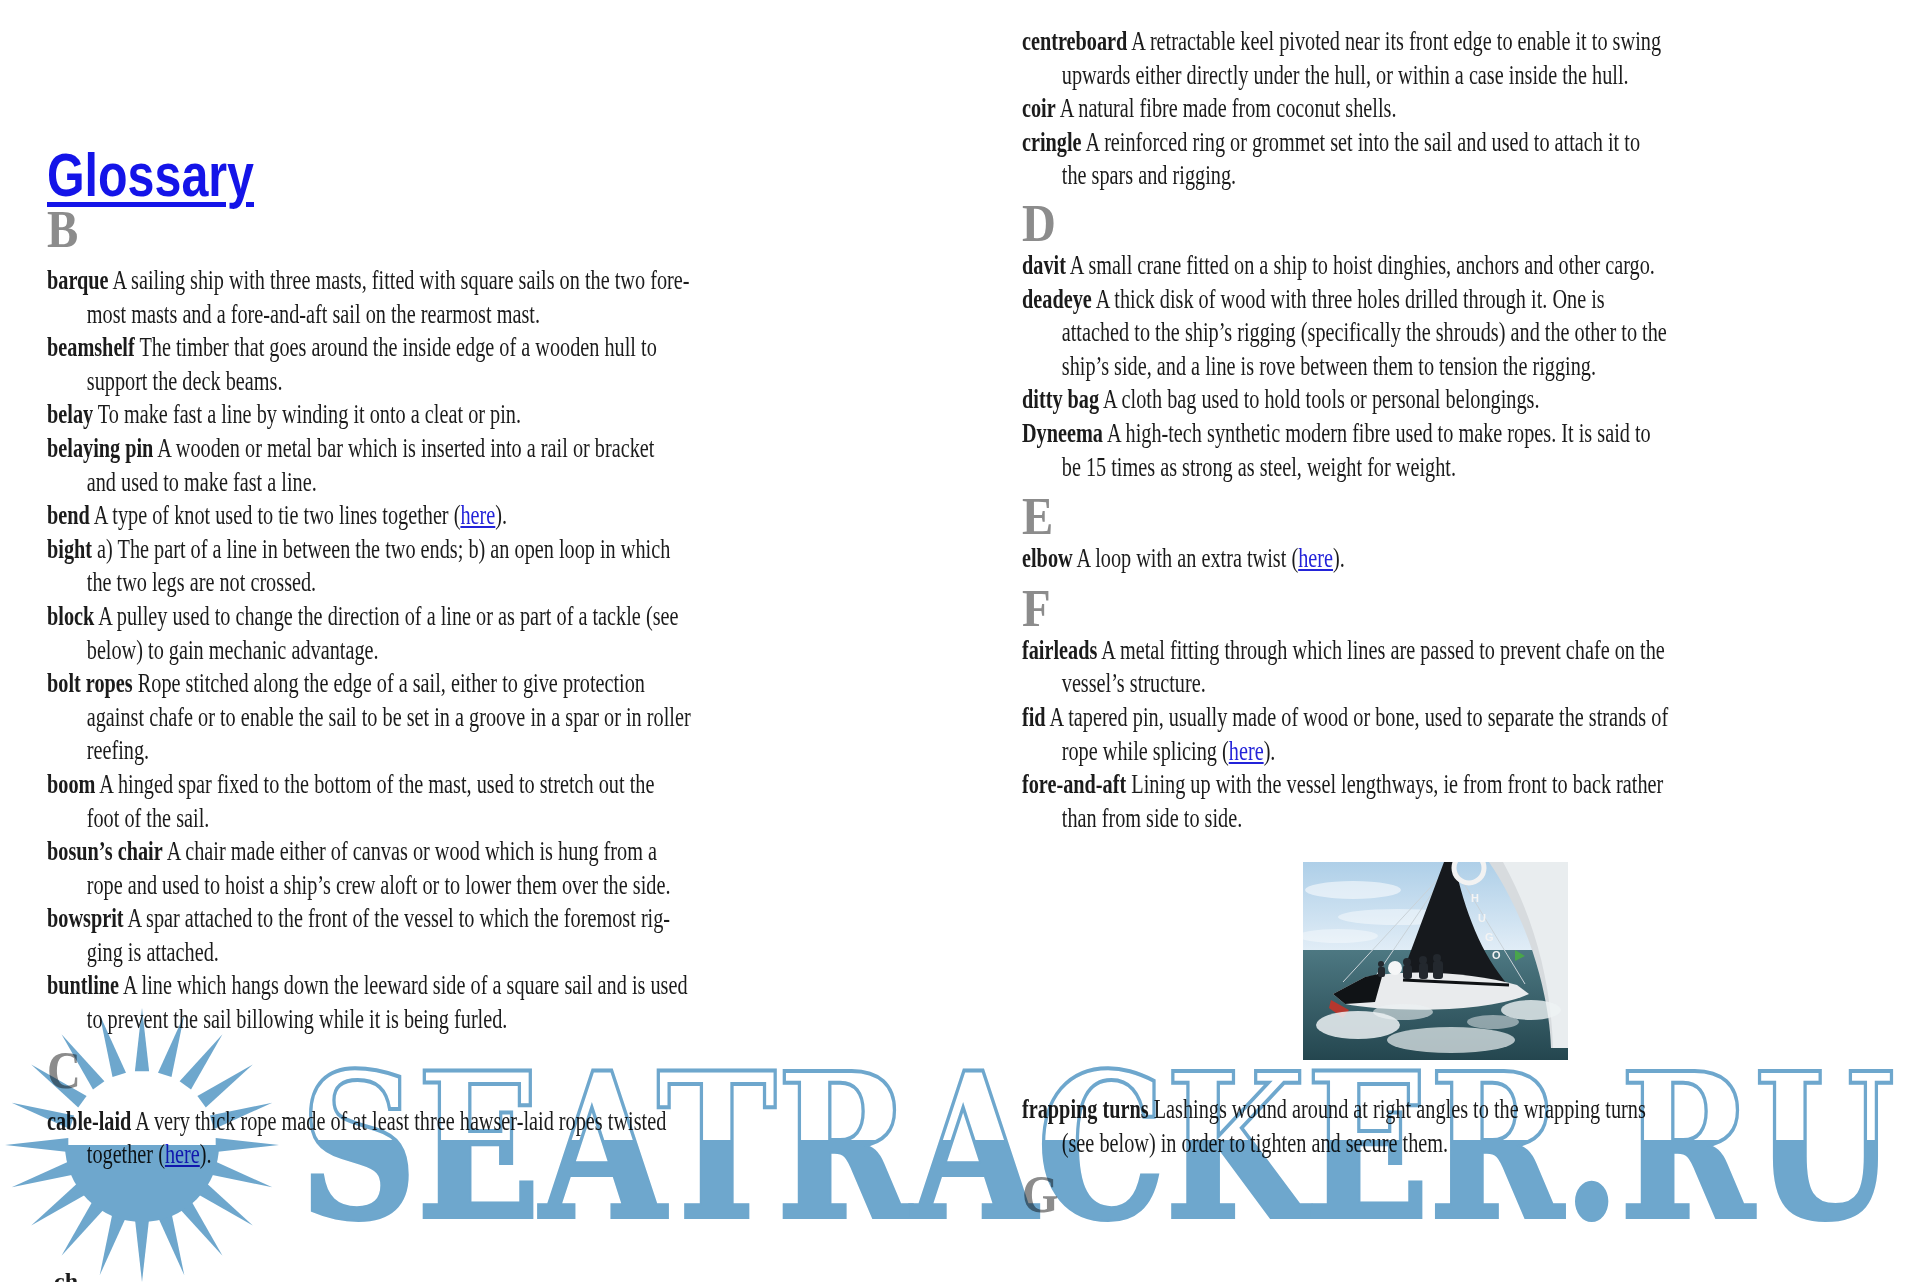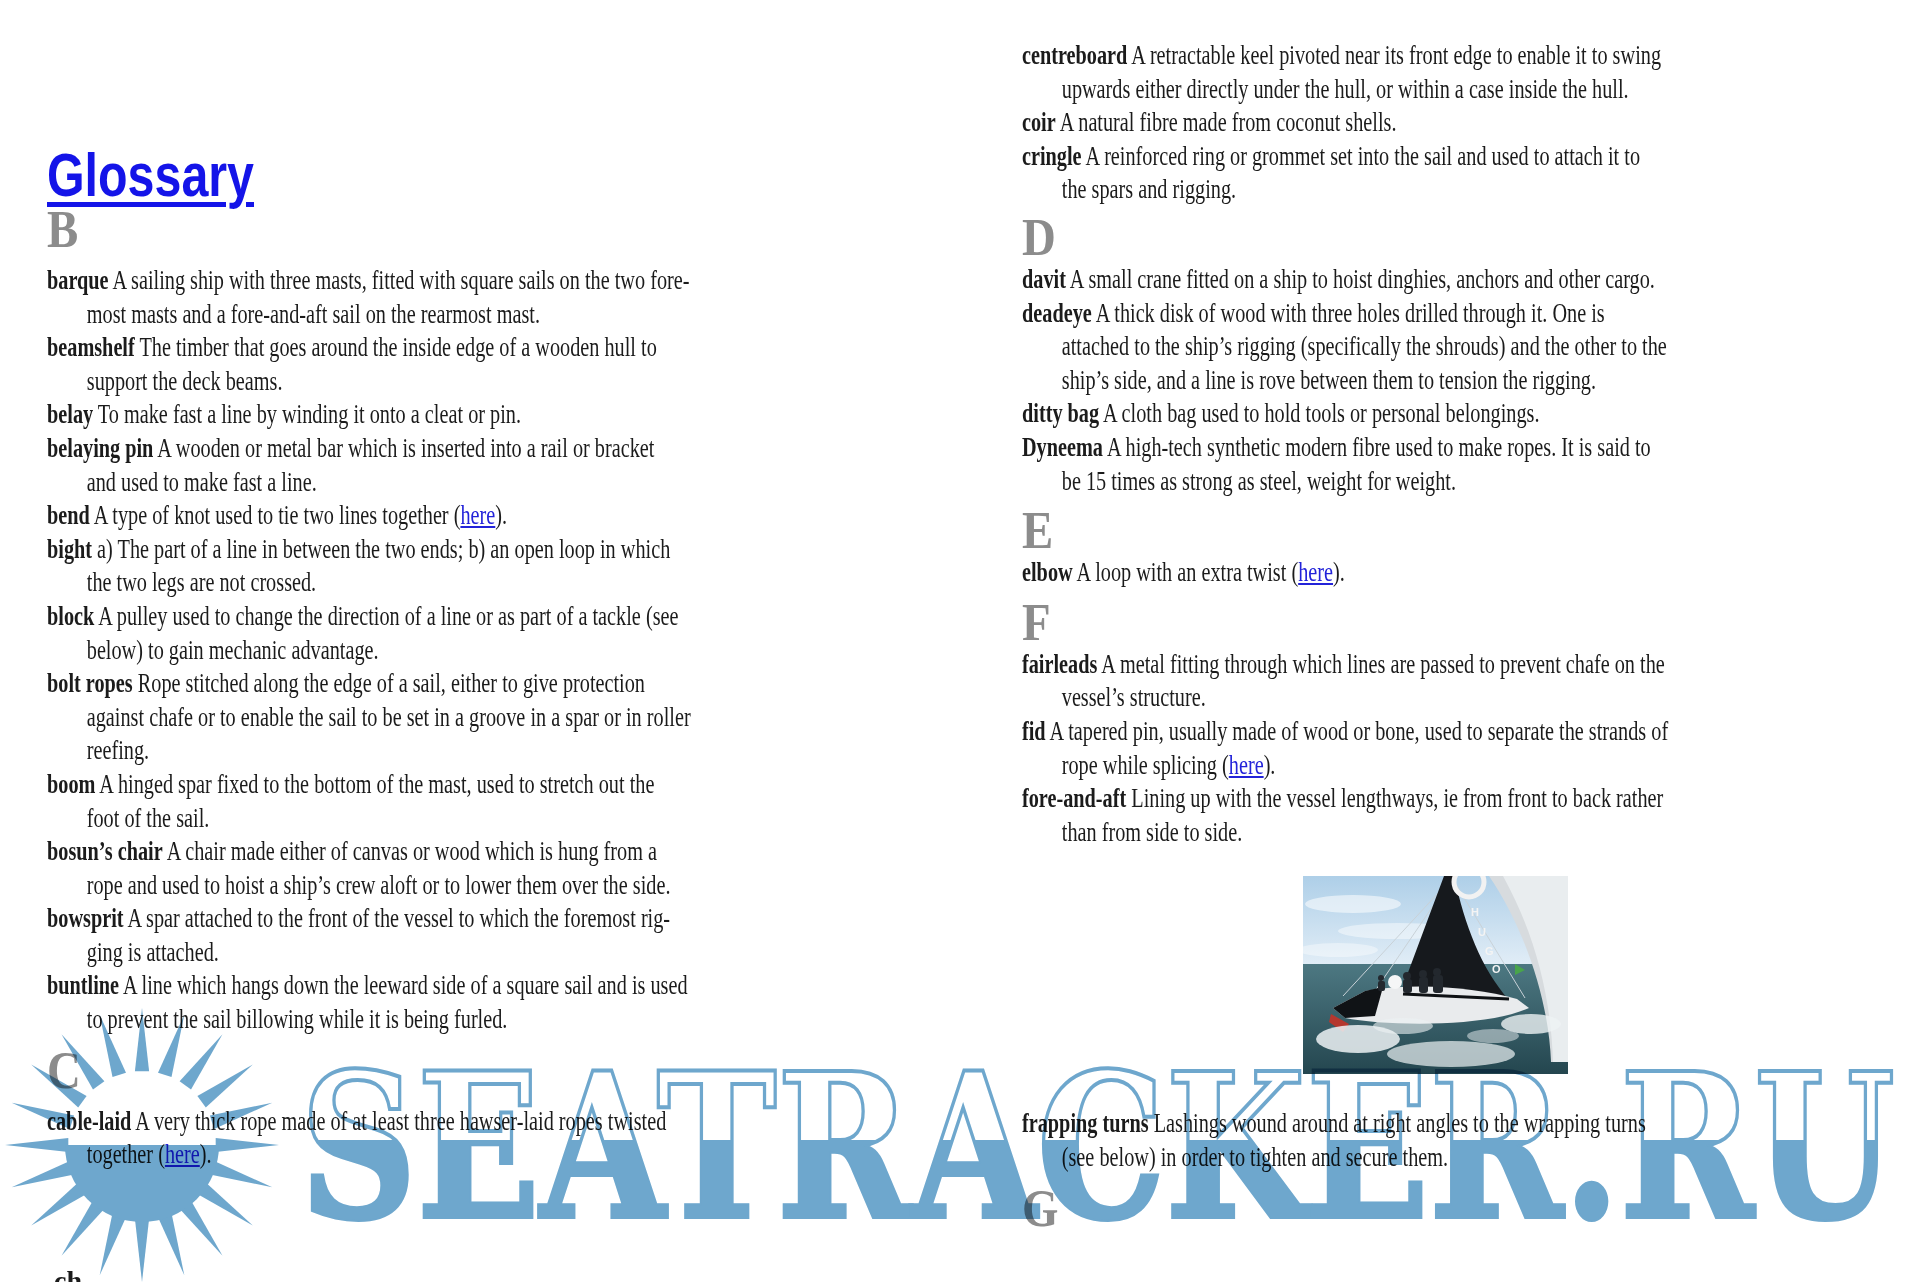--- a/index.html
+++ b/index.html
@@ -18,21 +18,21 @@
     font-weight:bold;font-size:62px;line-height:62px;
     text-decoration:underline;
     text-decoration-thickness:5px;
     text-underline-offset:6px;
     transform:scaleX(.78);transform-origin:0 0;
     white-space:pre;
   }
   
   .col{position:absolute;width:845px;font-size:27px;line-height:33.6px;}
   #col-left{left:47px;top:204px;}
-  #col-right{left:1022px;top:39px;}
+  #col-right{left:1022px;top:25px;}
   .ln{
     white-space:pre;
     width:max-content;
     transform:scaleX(.75);transform-origin:0 0;
     height:33.6px;
   }
   .ln b{font-weight:bold;}
   .ln.cont{padding-left:53px;}
   .here-link{color:#2323d9;text-decoration:underline;cursor:pointer;}
   .heading{
@@ -51,21 +51,21 @@
   .photo-block{
     width:265px;height:198px;
     margin:27px 0 33px 281px;
     position:relative;
   }
   .photo-block svg{display:block;}
   
   .bottom-partial{
     position:absolute;left:54px;top:1266px;
     width:70px;height:16px;overflow:hidden;
-    font-weight:bold;font-size:28px;line-height:30px;
+    font-weight:bold;font-size:24px;line-height:30px;
     transform-origin:0 0;
   }
   
   .watermark{
     position:absolute;left:0;top:0;width:1908px;height:1282px;
     pointer-events:none;
     mix-blend-mode:multiply;
     z-index:10;
   }
 </style>

